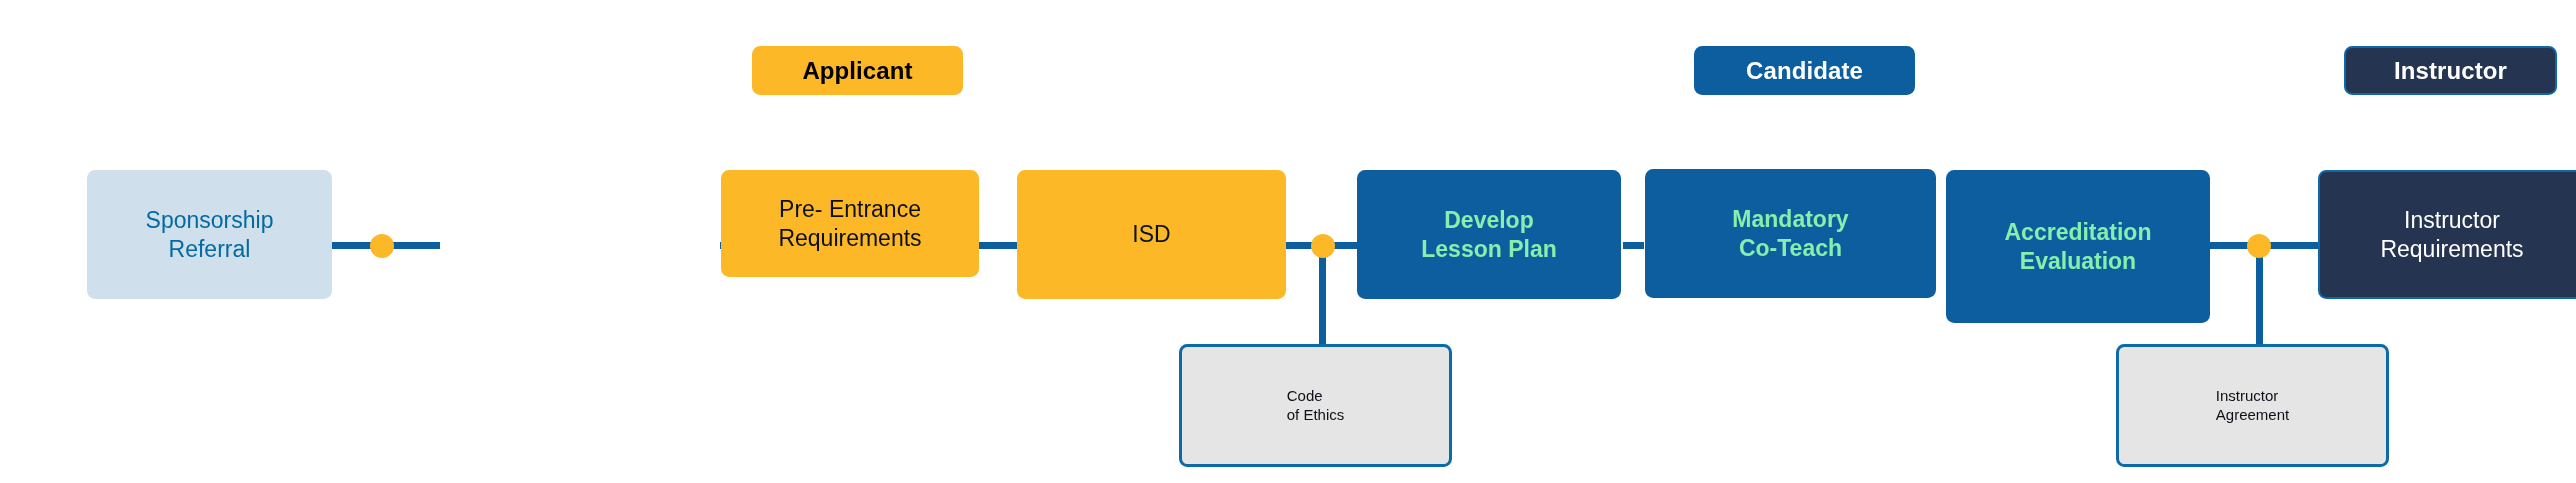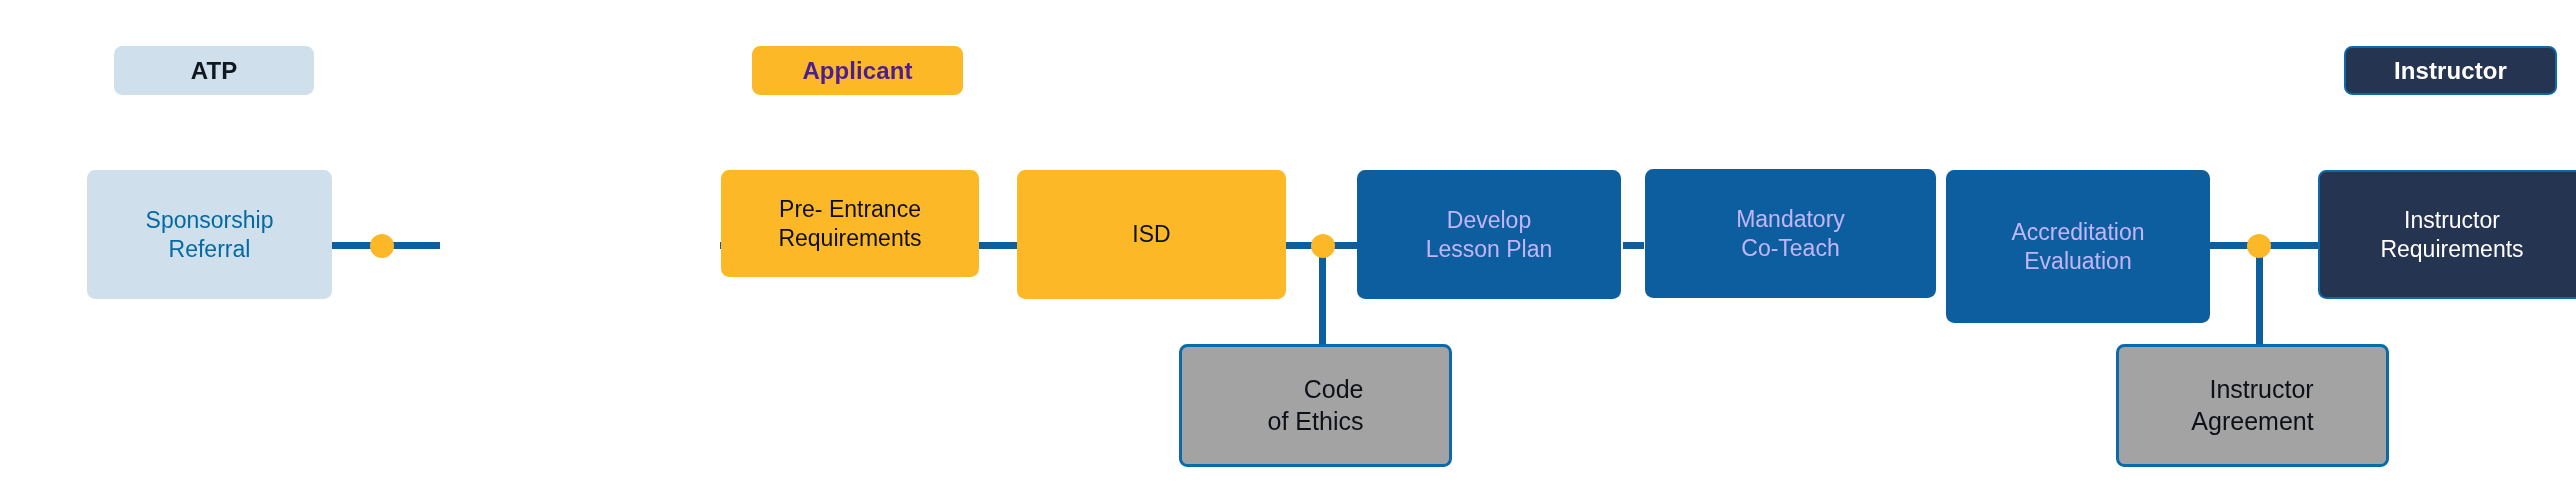--- a/index.html
+++ b/index.html
@@ -56,21 +56,21 @@
     white-space: nowrap;
     z-index: 5;
     box-sizing: border-box;
   }
   .badge-atp {
     background: #cfe0ec;
     color: #101820;
   }
   .badge-applicant {
     background: #fcb827;
-    color: #4c1d95;
+    color: #000000;
   }
   .badge-candidate {
     background: #0c5e9e;
     color: #ffffff;
   }
   .badge-instructor {
     background: #253450;
     color: #ffffff;
     border: 2.6px solid #0c6aa8;
   }
@@ -92,40 +92,41 @@
   .step-light {
     background: #cfe0ec;
     color: #0369a1;
   }
   .step-amber {
     background: #fcb827;
     color: #0d1117;
   }
   .step-blue {
     background: #0c5e9e;
-    color: #c4b5fd;
+    color: #86efac;
+    font-weight: bold;
   }
   .step-navy {
     background: #253450;
     color: #ffffff;
     border: 2.6px solid #0c6aa8;
   }
 
   
   .doc {
     position: absolute;
     display: flex;
     align-items: center;
     justify-content: center;
-    text-align: right;
+    text-align: left;
     border: 3.1px solid #0c6aa8;
     border-radius: 8.2px;
-    background: #a3a3a3;
+    background: #e5e5e5;
     color: #0d1117;
-    font-size: 25px;
+    font-size: 15px;
     line-height: 1.26;
     z-index: 5;
     box-sizing: border-box;
     padding: 0 5.2px;
   }
 
   .nowrap-line { display: block; }
 </style>
 </head>
 <body>
@@ -140,28 +141,28 @@
   <div class="line-h" style="left:1953px; top:242px; width:20.6px;"></div>
   <div class="line-h" style="left:2208px; top:242px; width:113px;"></div>
 
   <div class="line-v" style="left:1319px; top:246px; height:100px;"></div>
   <div class="line-v" style="left:2256px; top:246px; height:100px;"></div>
 
   <div class="joint-dot" style="left:370px;  top:234px;"></div>
   <div class="joint-dot" style="left:1311px; top:234px;"></div>
   <div class="joint-dot" style="left:2247px; top:234px;"></div>
 
-  <div class="badge badge-atp" style="left:114px; top:46px; width:200px; height:49px;">
-    <span>ATP</span>
-  </div>
 
   <div class="badge badge-applicant" style="left:752px; top:46px; width:211px; height:49px;">
     <span>Applicant</span>
   </div>
 
+  <div class="badge badge-candidate" style="left:1694px; top:46px; width:221px; height:49px;">
+    <span>Candidate</span>
+  </div>
 
   <div class="badge badge-instructor" style="left:2344px; top:46px; width:213px; height:49px;">
     <span>Instructor</span>
   </div>
 
   <div class="step step-light" style="left:87px; top:170px; width:245px; height:129px;">
     <div>
       <span class="nowrap-line">Sponsorship</span>
       <span class="nowrap-line">Referral</span>
     </div>

